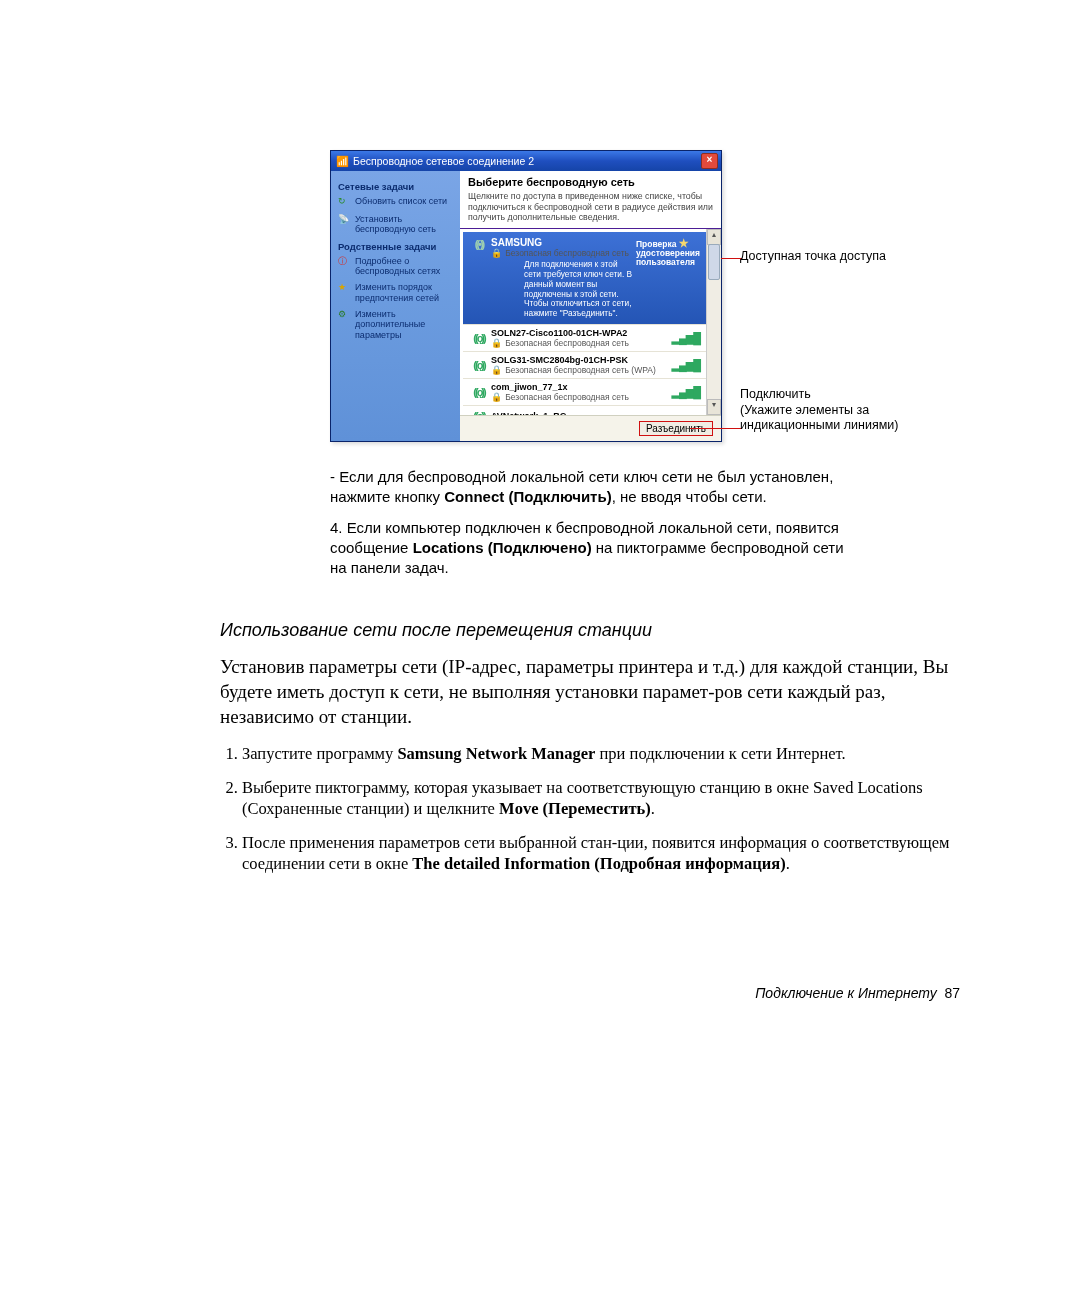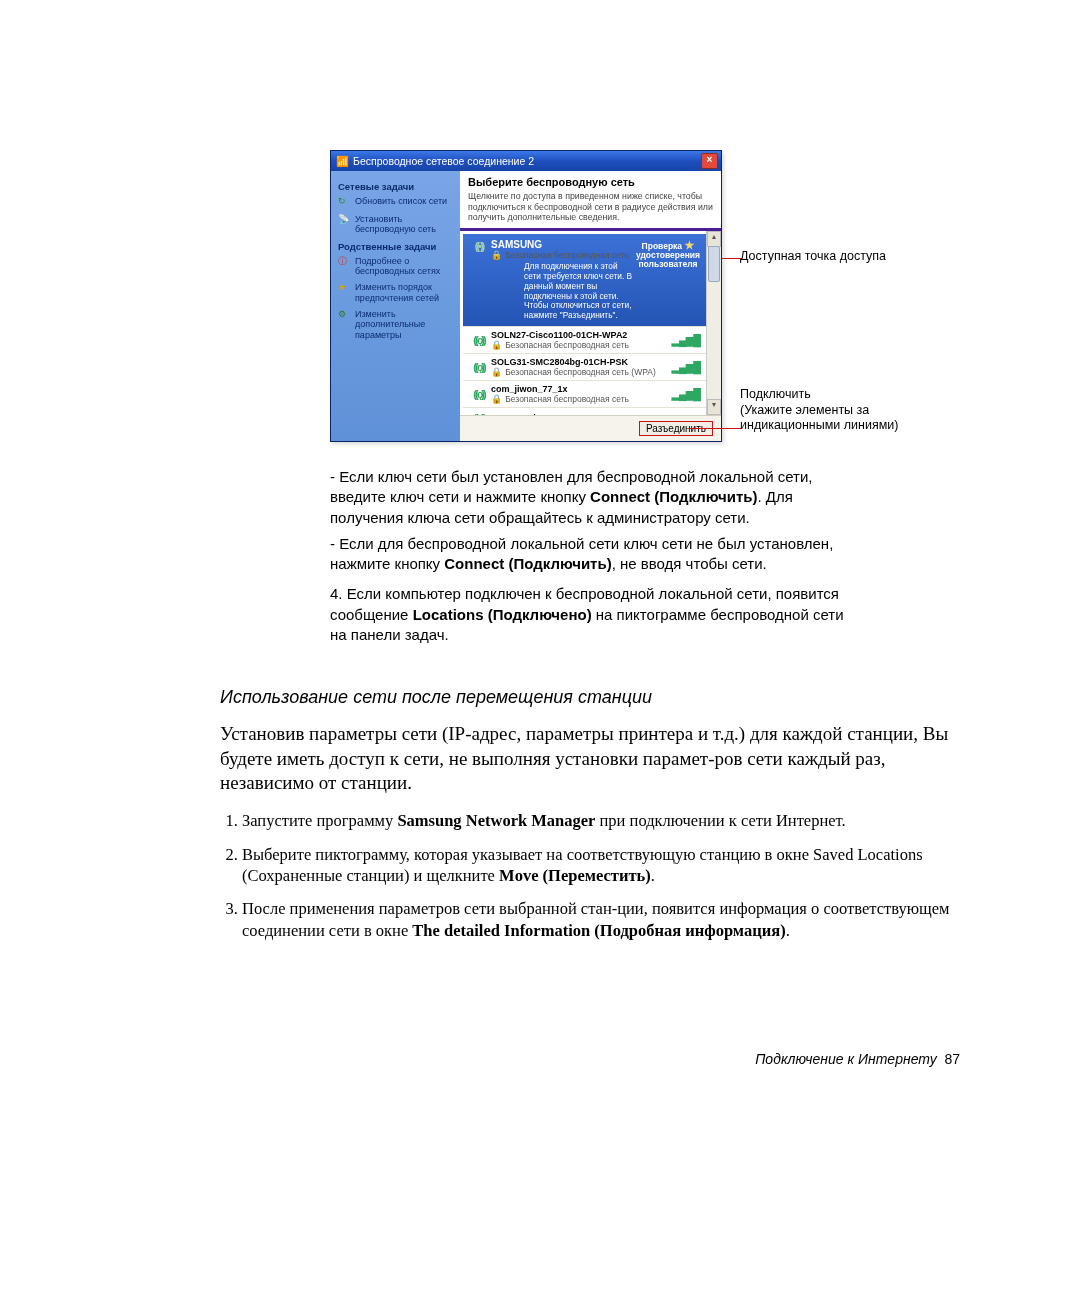--- a/index.html
+++ b/index.html
@@ -88,21 +88,21 @@
     flex-shrink: 0;
   }
   .mainpane {
     flex: 1;
     background: #ffffff;
     display: flex;
     flex-direction: column;
   }
   .main-header {
     padding: 5px 8px;
-    border-bottom: 3px solid #4c1d95;
+    border-bottom: 1px solid #4c1d95;
     font-size: 10px;
   }
   .main-header .h {
     font-weight: bold;
     font-size: 11px;
     margin-bottom: 3px;
   }
   .main-header .s {
     color: #444;
     font-size: 8.8px;
@@ -196,21 +196,21 @@
     font-size: 10px;
   }
   .net-item.selected .info .msg {
     font-size: 8.3px;
     margin-top: 2px;
     line-height: 1.2;
     margin-left: 33px;
   }
   .net-item.selected .badge {
     font-size: 8.5px;
-    text-align: center;
+    text-align: left;
     color: #fff;
     font-weight: bold;
     line-height: 1.1;
   }
   .net-item.selected .star {
     color: #f5d76e;
     font-size: 11px;
   }
   .lock {
     color: #c08a2a;
@@ -416,23 +416,20 @@
     <div class="annotations">
       <div class="anno" style="top:99px;">Доступная точка доступа</div>
       <div class="anno" style="top:237px; white-space:normal; width:170px;">
         Подключить<br>(Укажите элементы за индикационными линиями)
       </div>
     </div>
   </div>
 
   <div class="body-text">
     <p>
-      <span>- Если ключ сети был установлен для беспроводной локальной сети, введите ключ сети и нажмите кнопку </span><b>Connect (Подключить)</b><span>. Для получения ключа сети обращайтесь к администратору сети.</span>
-    </p>
-    <p>
       <span>- Если для беспроводной локальной сети ключ сети не был установлен, нажмите кнопку </span><b>Connect (Подключить)</b><span>, не вводя чтобы сети.</span>
     </p>
     <p style="margin-top:10px;">
       <span>4. Если компьютер подключен к беспроводной локальной сети, появится сообщение </span><b>Locations (Подключено)</b><span> на пиктограмме беспроводной сети на панели задач.</span>
     </p>
   </div>
 
   <div class="section-h">Использование сети после перемещения станции</div>
 
   <div class="intro">Установив параметры сети (IP-адрес, параметры принтера и т.д.) для каждой станции, Вы будете иметь доступ к сети, не выполняя установки парамет-ров сети каждый раз, независимо от станции.</div>

